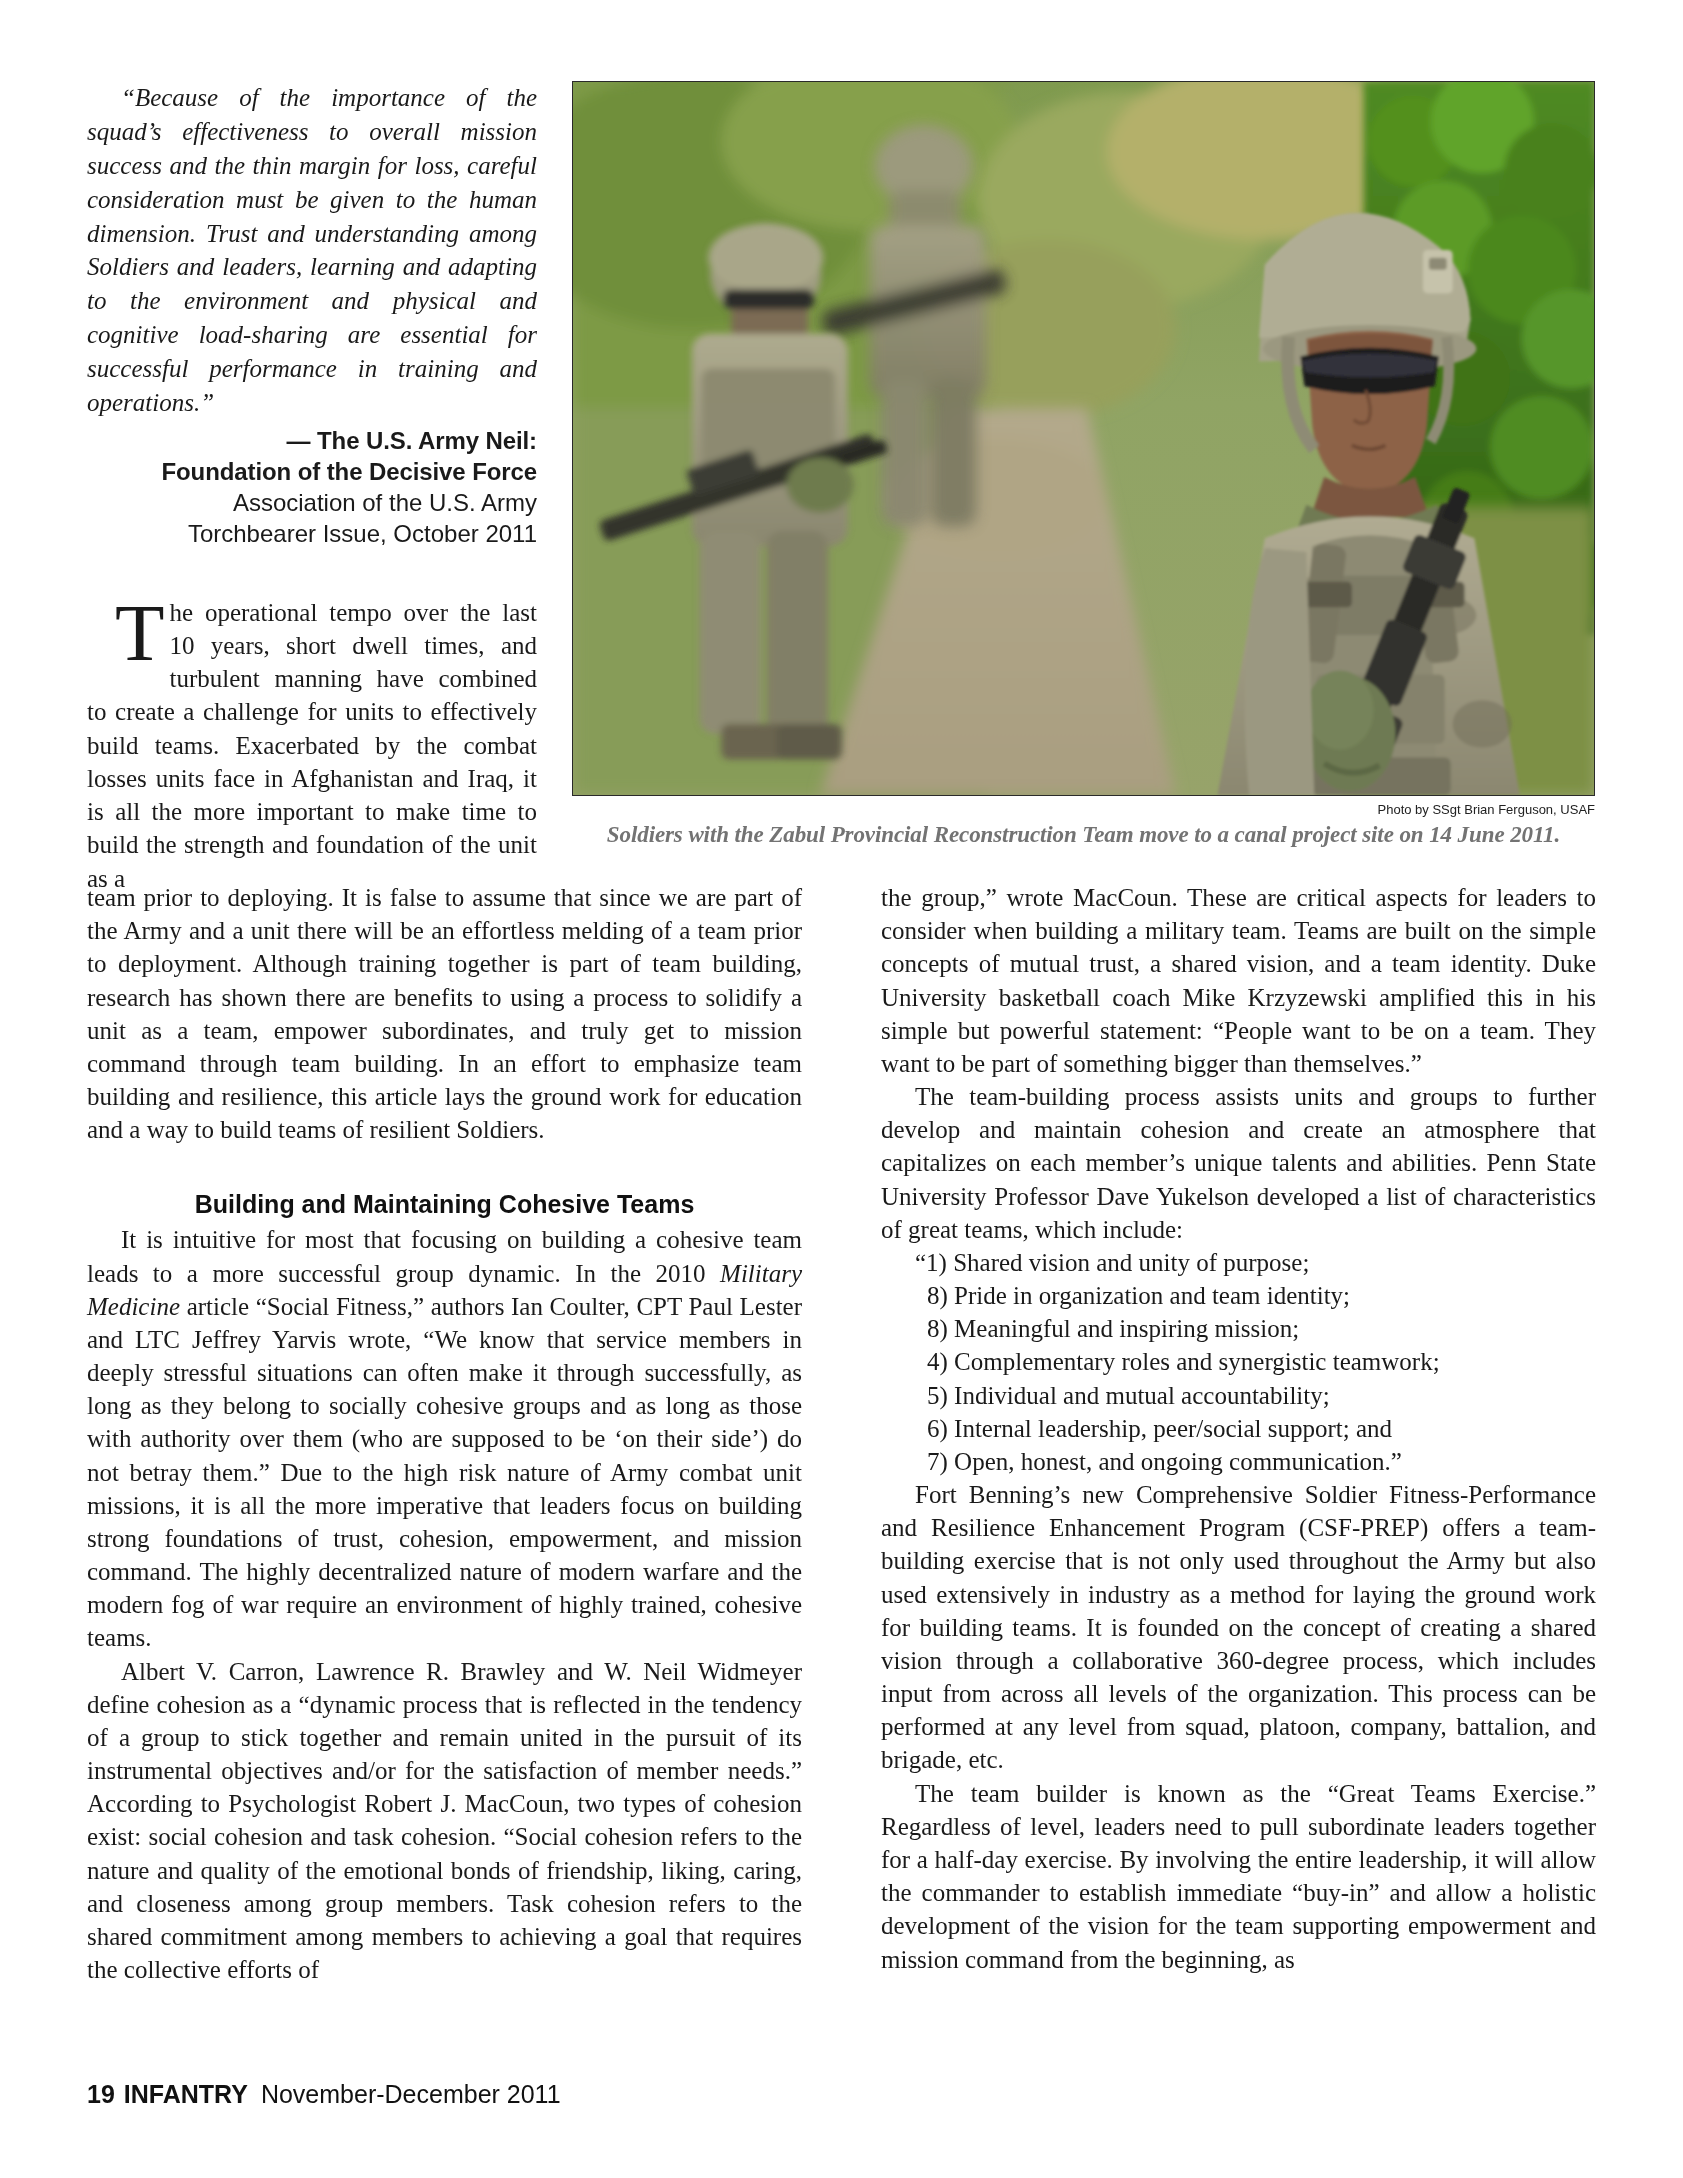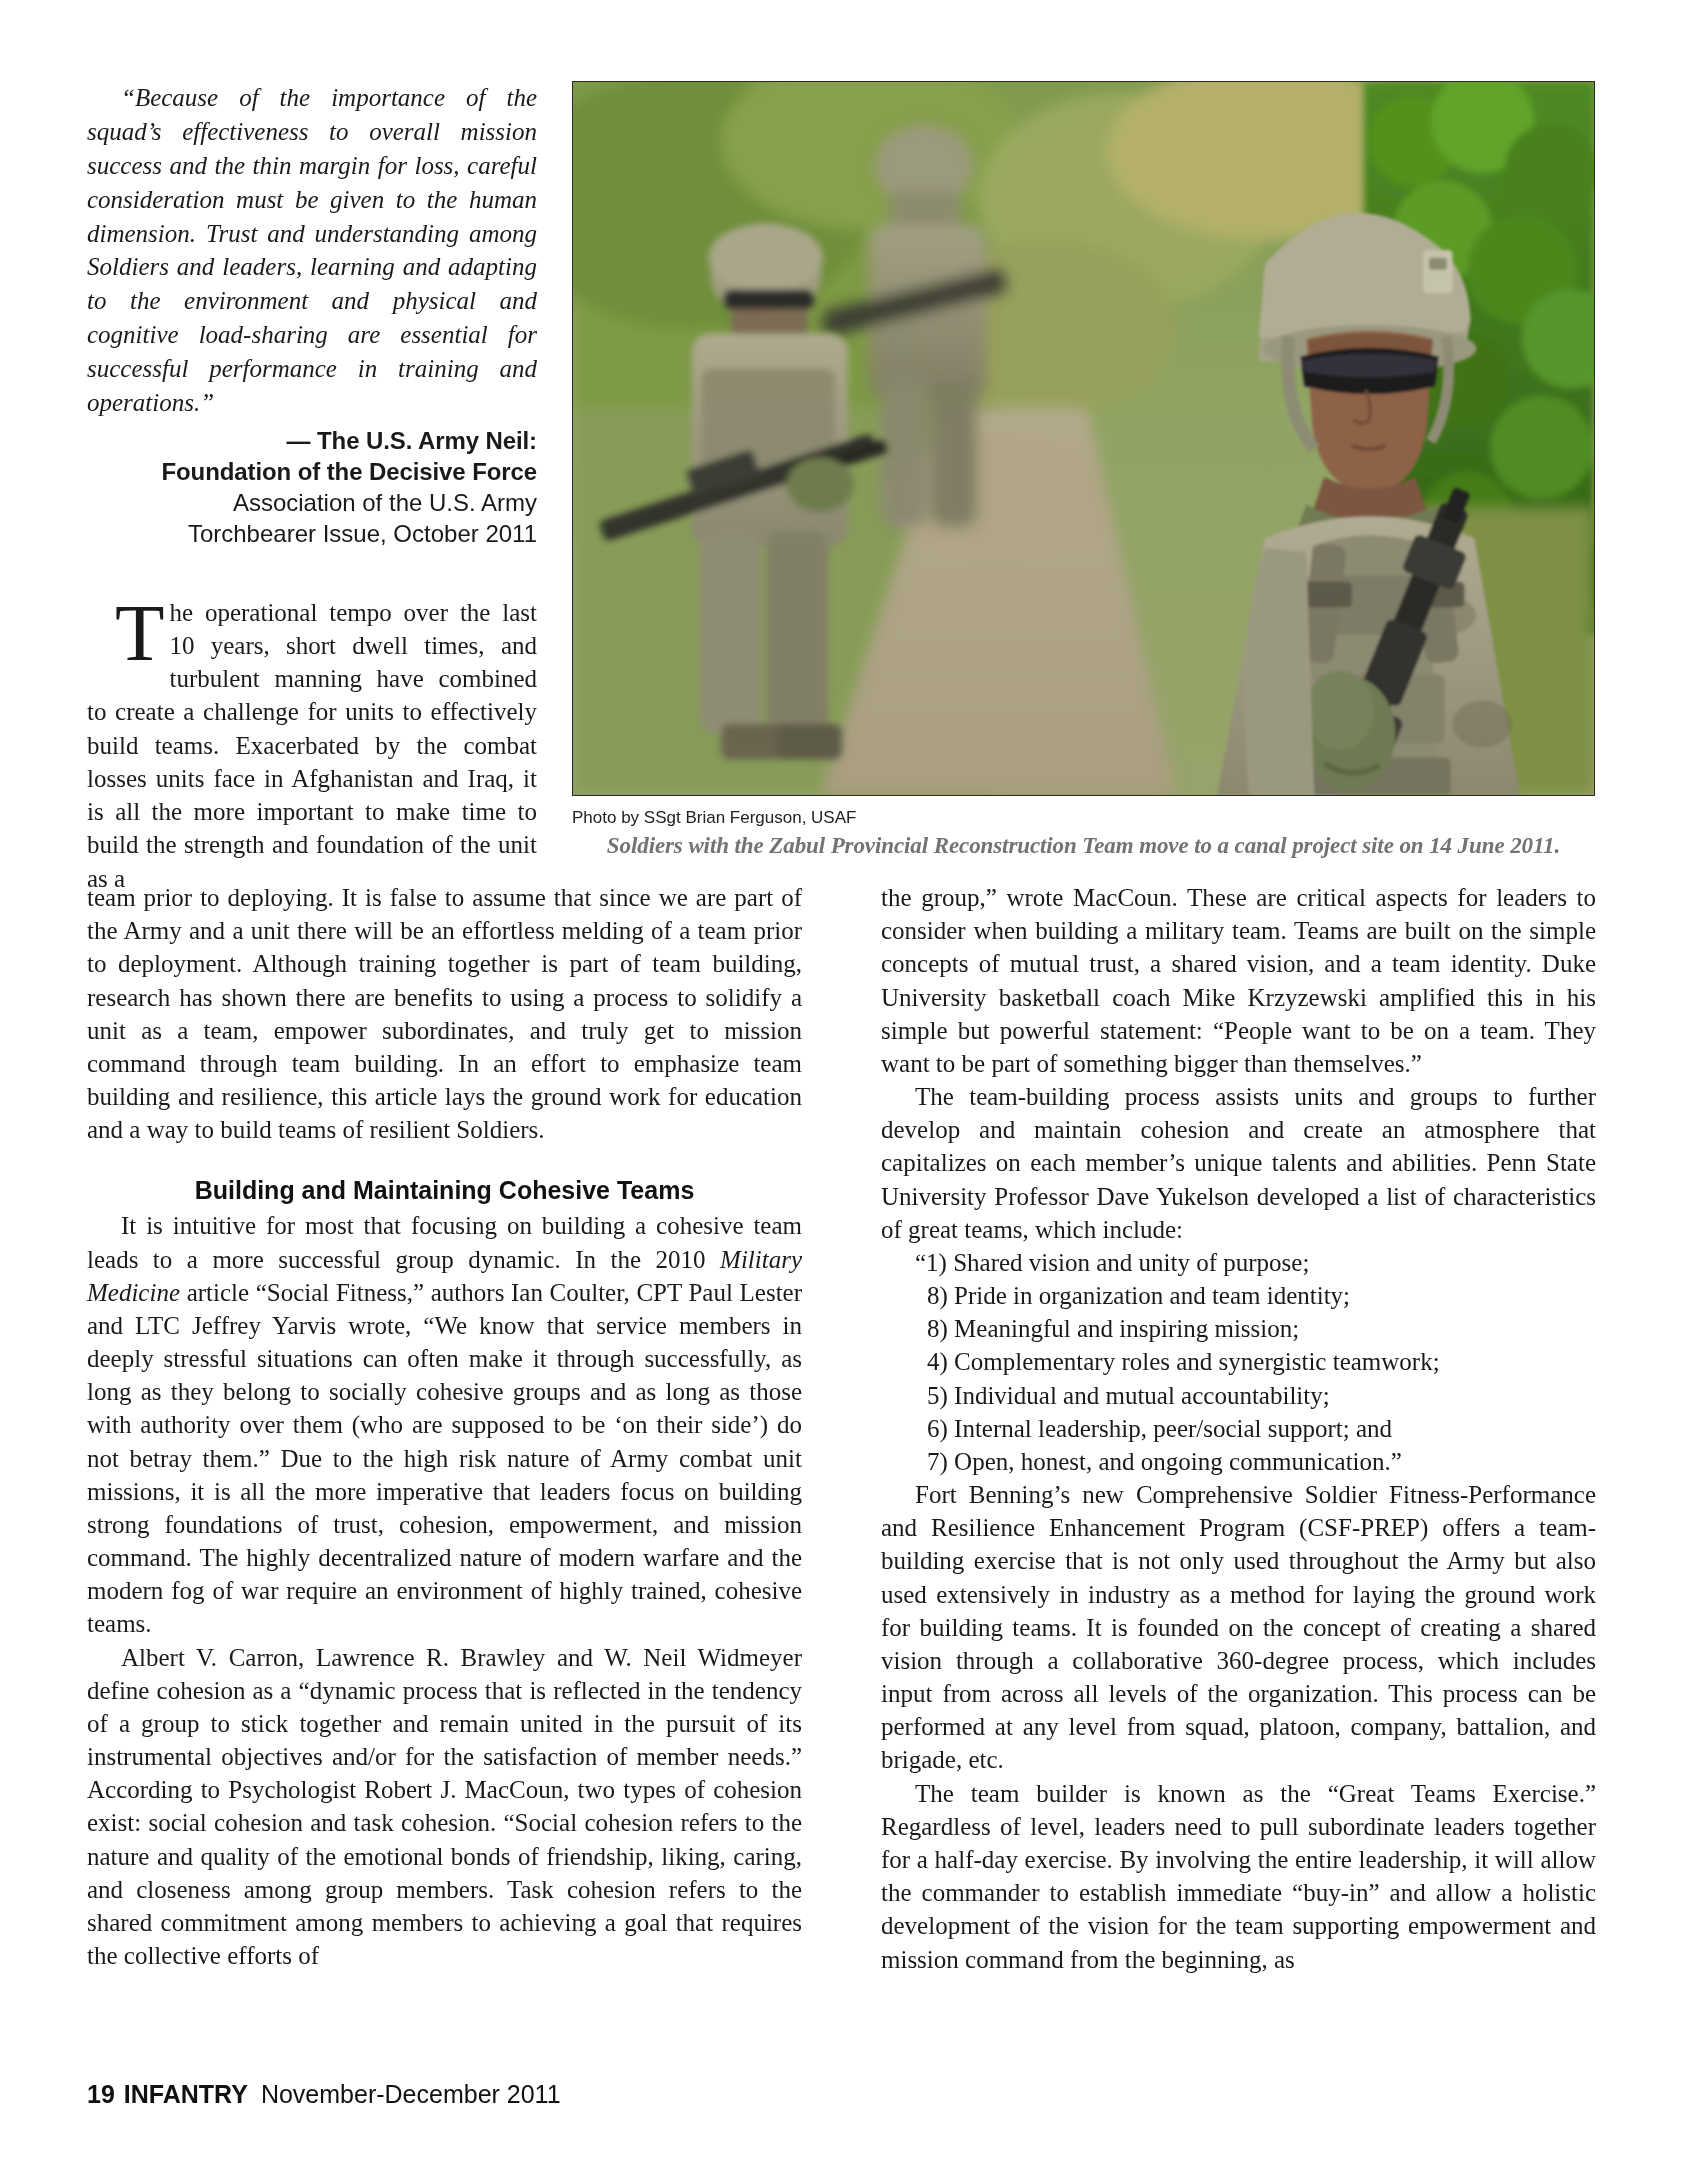--- a/index.html
+++ b/index.html
@@ -105,23 +105,23 @@
     box-sizing: border-box;
     display: block;
     overflow: hidden;
     position: relative;
     background: #8a9a5b;
   }
   .photo svg { display:block; width:100%; height:100%; }
 
   .photo-credit {
     font-family: "Liberation Sans", sans-serif;
-    font-size: 17px;
-    text-align: left;
-    margin-top: 12px;
+    font-size: 13px;
+    text-align: right;
+    margin-top: 6px;
     color: #222;
   }
   .photo-caption {
     font-family: "Liberation Serif", serif;
     font-style: italic;
     font-weight: bold;
     font-size: 23px;
     text-align: center;
     margin-top: 5px;
     color: #737373;
@@ -152,21 +152,21 @@
     hyphens: none;
     text-indent: 34px;
   }
   .body-p.no-indent { text-indent: 0; }
 
   .section-head {
     font-family: "Liberation Sans", sans-serif;
     font-weight: bold;
     font-size: 25px;
     text-align: center;
-    margin: 30px 0 4px 0;
+    margin: 44px 0 4px 0;
     color: #111;
   }
 
   .list-item {
     margin: 0;
     font-size: 25px;
     line-height: 1.327;
     text-align: left;
     padding-left: 46px;
     text-indent: 0;

